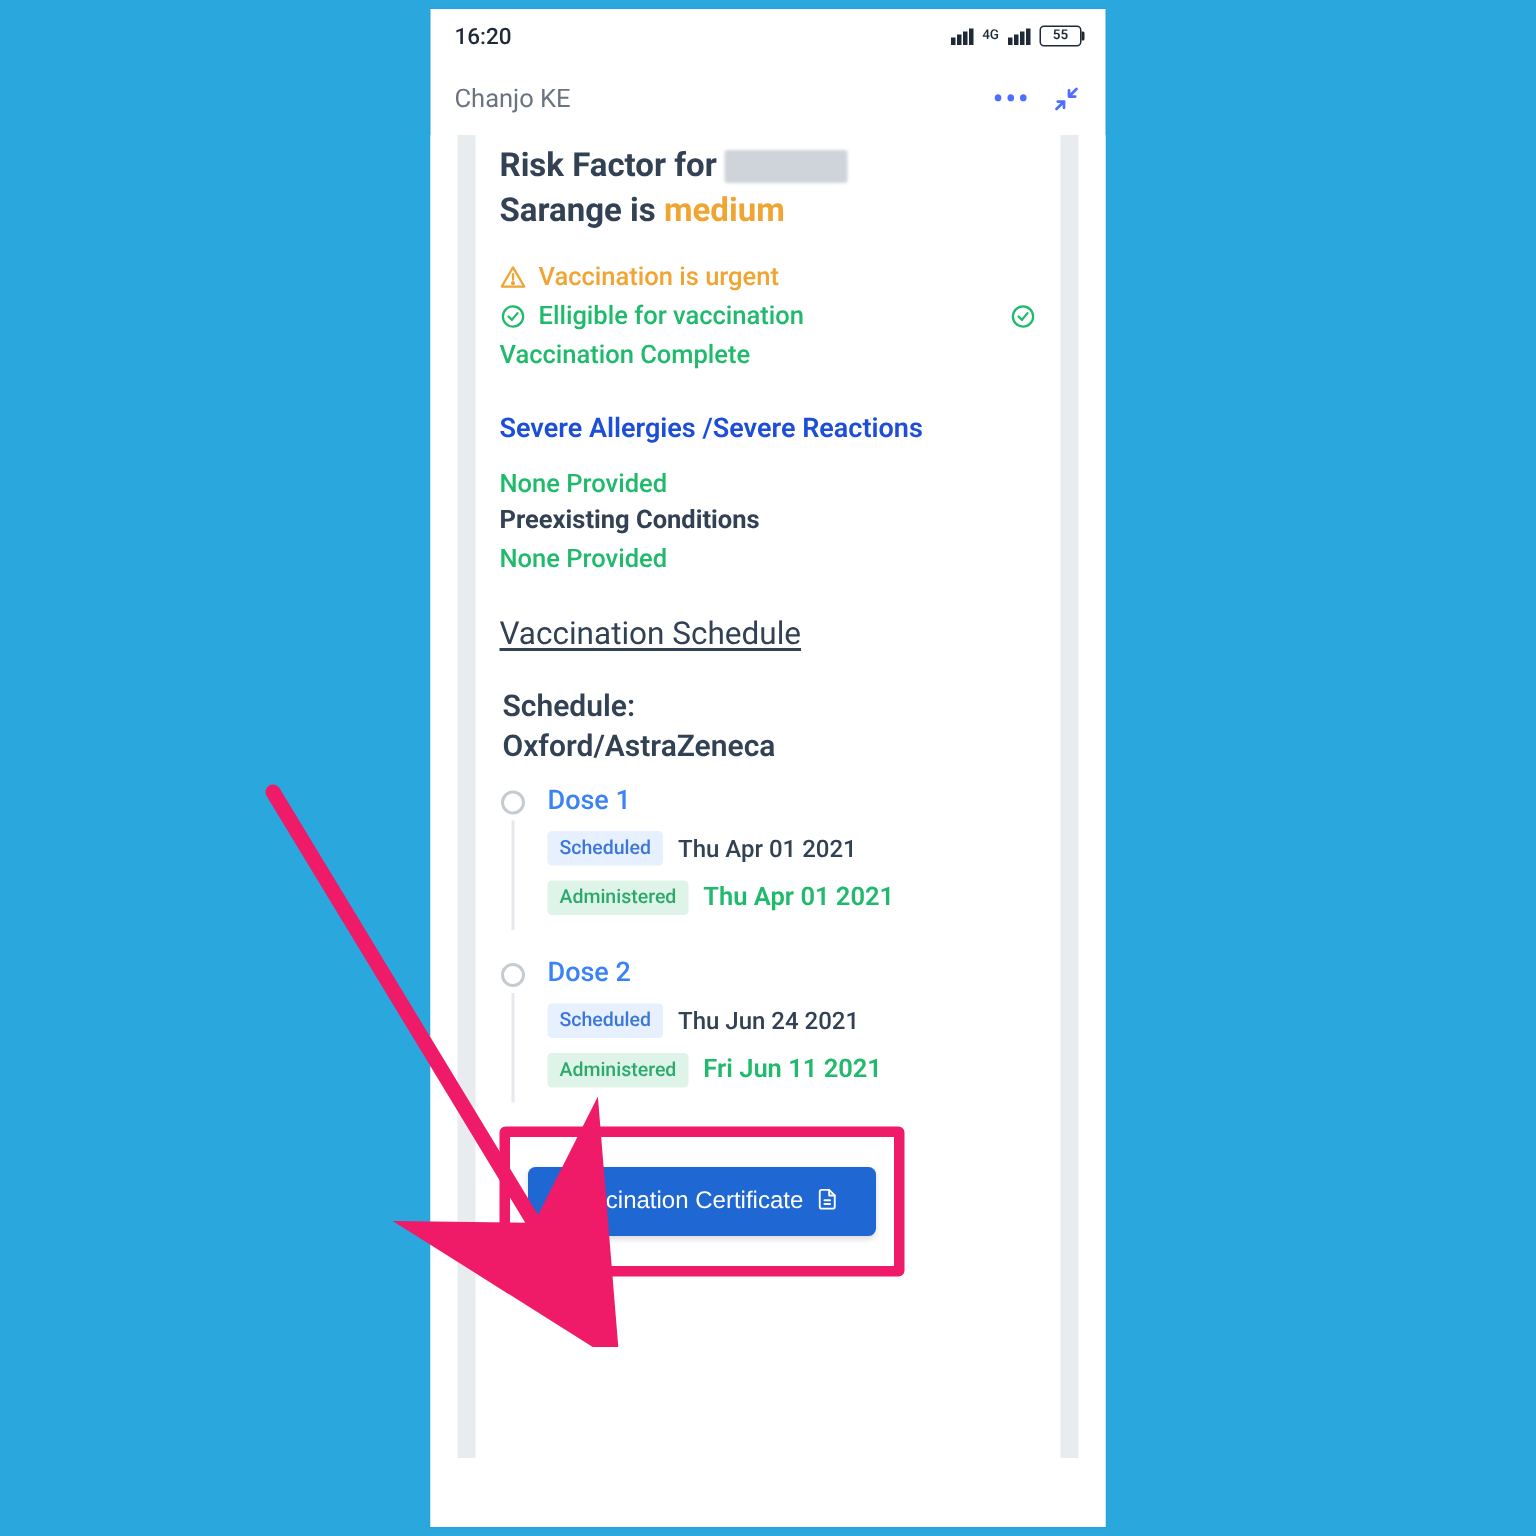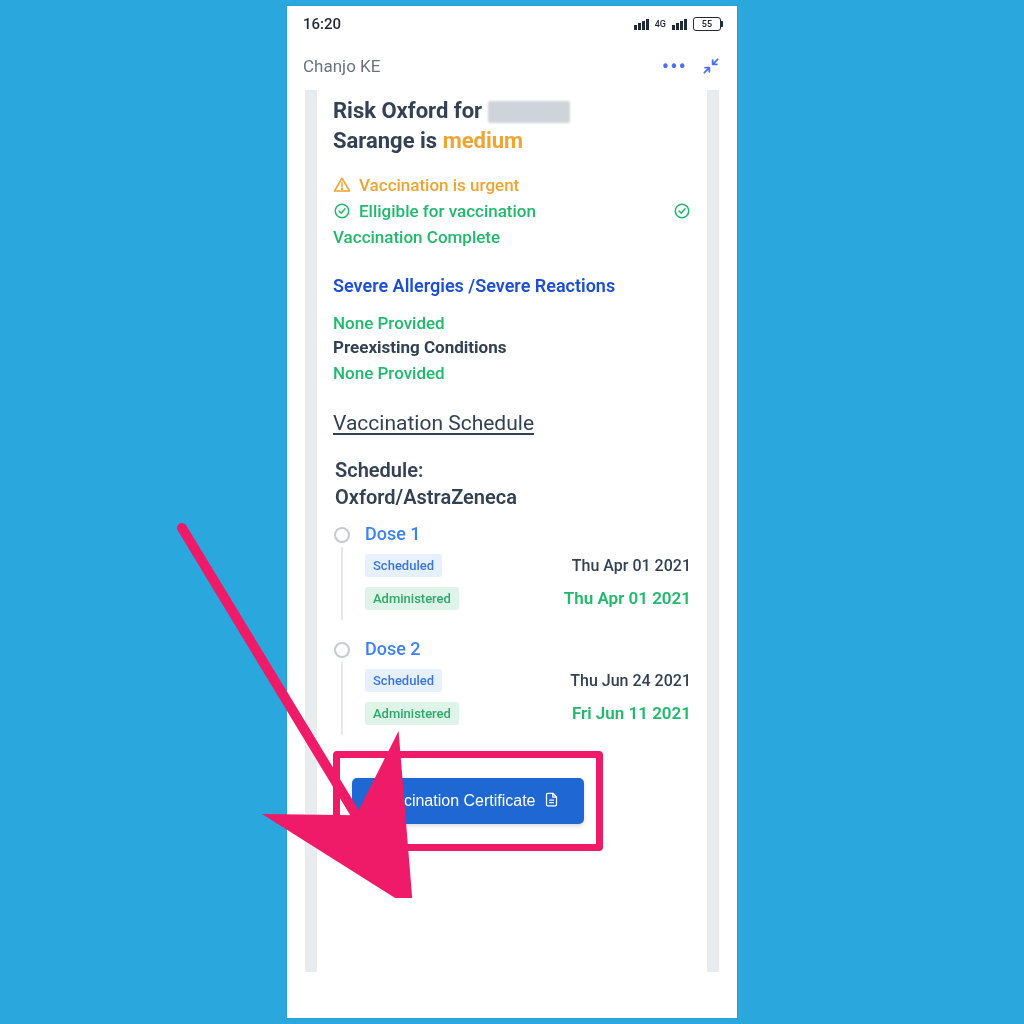--- a/index.html
+++ b/index.html
@@ -102,21 +102,21 @@
   }
 
   .vaccine-name { font-size: 20px; font-weight: 600; color: #334155; margin-top: 22px; line-height: 1.35; padding-left: 2px;}
 
   .dose-block { display: flex; gap: 14px; margin-top: 12px; }
   .dose-timeline { width: 18px; display: flex; flex-direction: column; align-items: center; }
   .dose-circle { width: 16px; height: 16px; border: 2px solid #c5cbd3; border-radius: 50%; background: #fff; margin-top: 4px; }
   .dose-line { flex: 1; width: 2px; background: #e5e8ed; margin-top: 4px; }
   .dose-content { flex: 1; }
   .dose-title { font-size: 18px; font-weight: 500; color: #3b82f6; margin-bottom: 10px; }
-  .pill-row { display: flex; align-items: center; gap: 10px; margin-bottom: 10px; justify-content: space-between; }
+  .pill-row { display: flex; align-items: center; gap: 10px; margin-bottom: 10px; }
   .pill {
     font-size: 13px; font-weight: 500; padding: 4px 8px; border-radius: 3px;
   }
   .pill-sched { background: #e6f0ff; color: #3c76d9; }
   .pill-admin { background: #def4e8; color: #2ca96b; }
   .date-dark { font-size: 16px; font-weight: 500; color: #334155; }
   .date-green { font-size: 17px; font-weight: 600; color: #1fba6b; }
 
   .cert-wrap {
     margin-top: 16px;
@@ -197,21 +197,21 @@
           <path d="M10 14 L4 20 M10 14 L10 19 M10 14 L5 14"></path>
         </svg>
       </span>
     </div>
   </div>
 
   <div class="content-wrap">
     <div class="card">
 
       <div class="risk-heading">
-        <span>Risk Oxford for </span><span class="blurred"></span><br>
+        <span>Risk Factor for </span><span class="blurred"></span><br>
         <span>Sarange is </span><span class="medium">medium</span>
       </div>
 
       <div class="status-list">
         <div class="stat-row">
           <span class="warn-icon">
             <svg viewBox="0 0 24 24" fill="none" stroke="#f0a431" stroke-width="2" stroke-linejoin="round" stroke-linecap="round">
               <path d="M12 3 L22 20 L2 20 Z"></path>
                 <line x1="12" y1="9" x2="12" y2="14"></line>
                 <circle cx="12" cy="17" r="0.8" fill="#f0a431"></circle>

